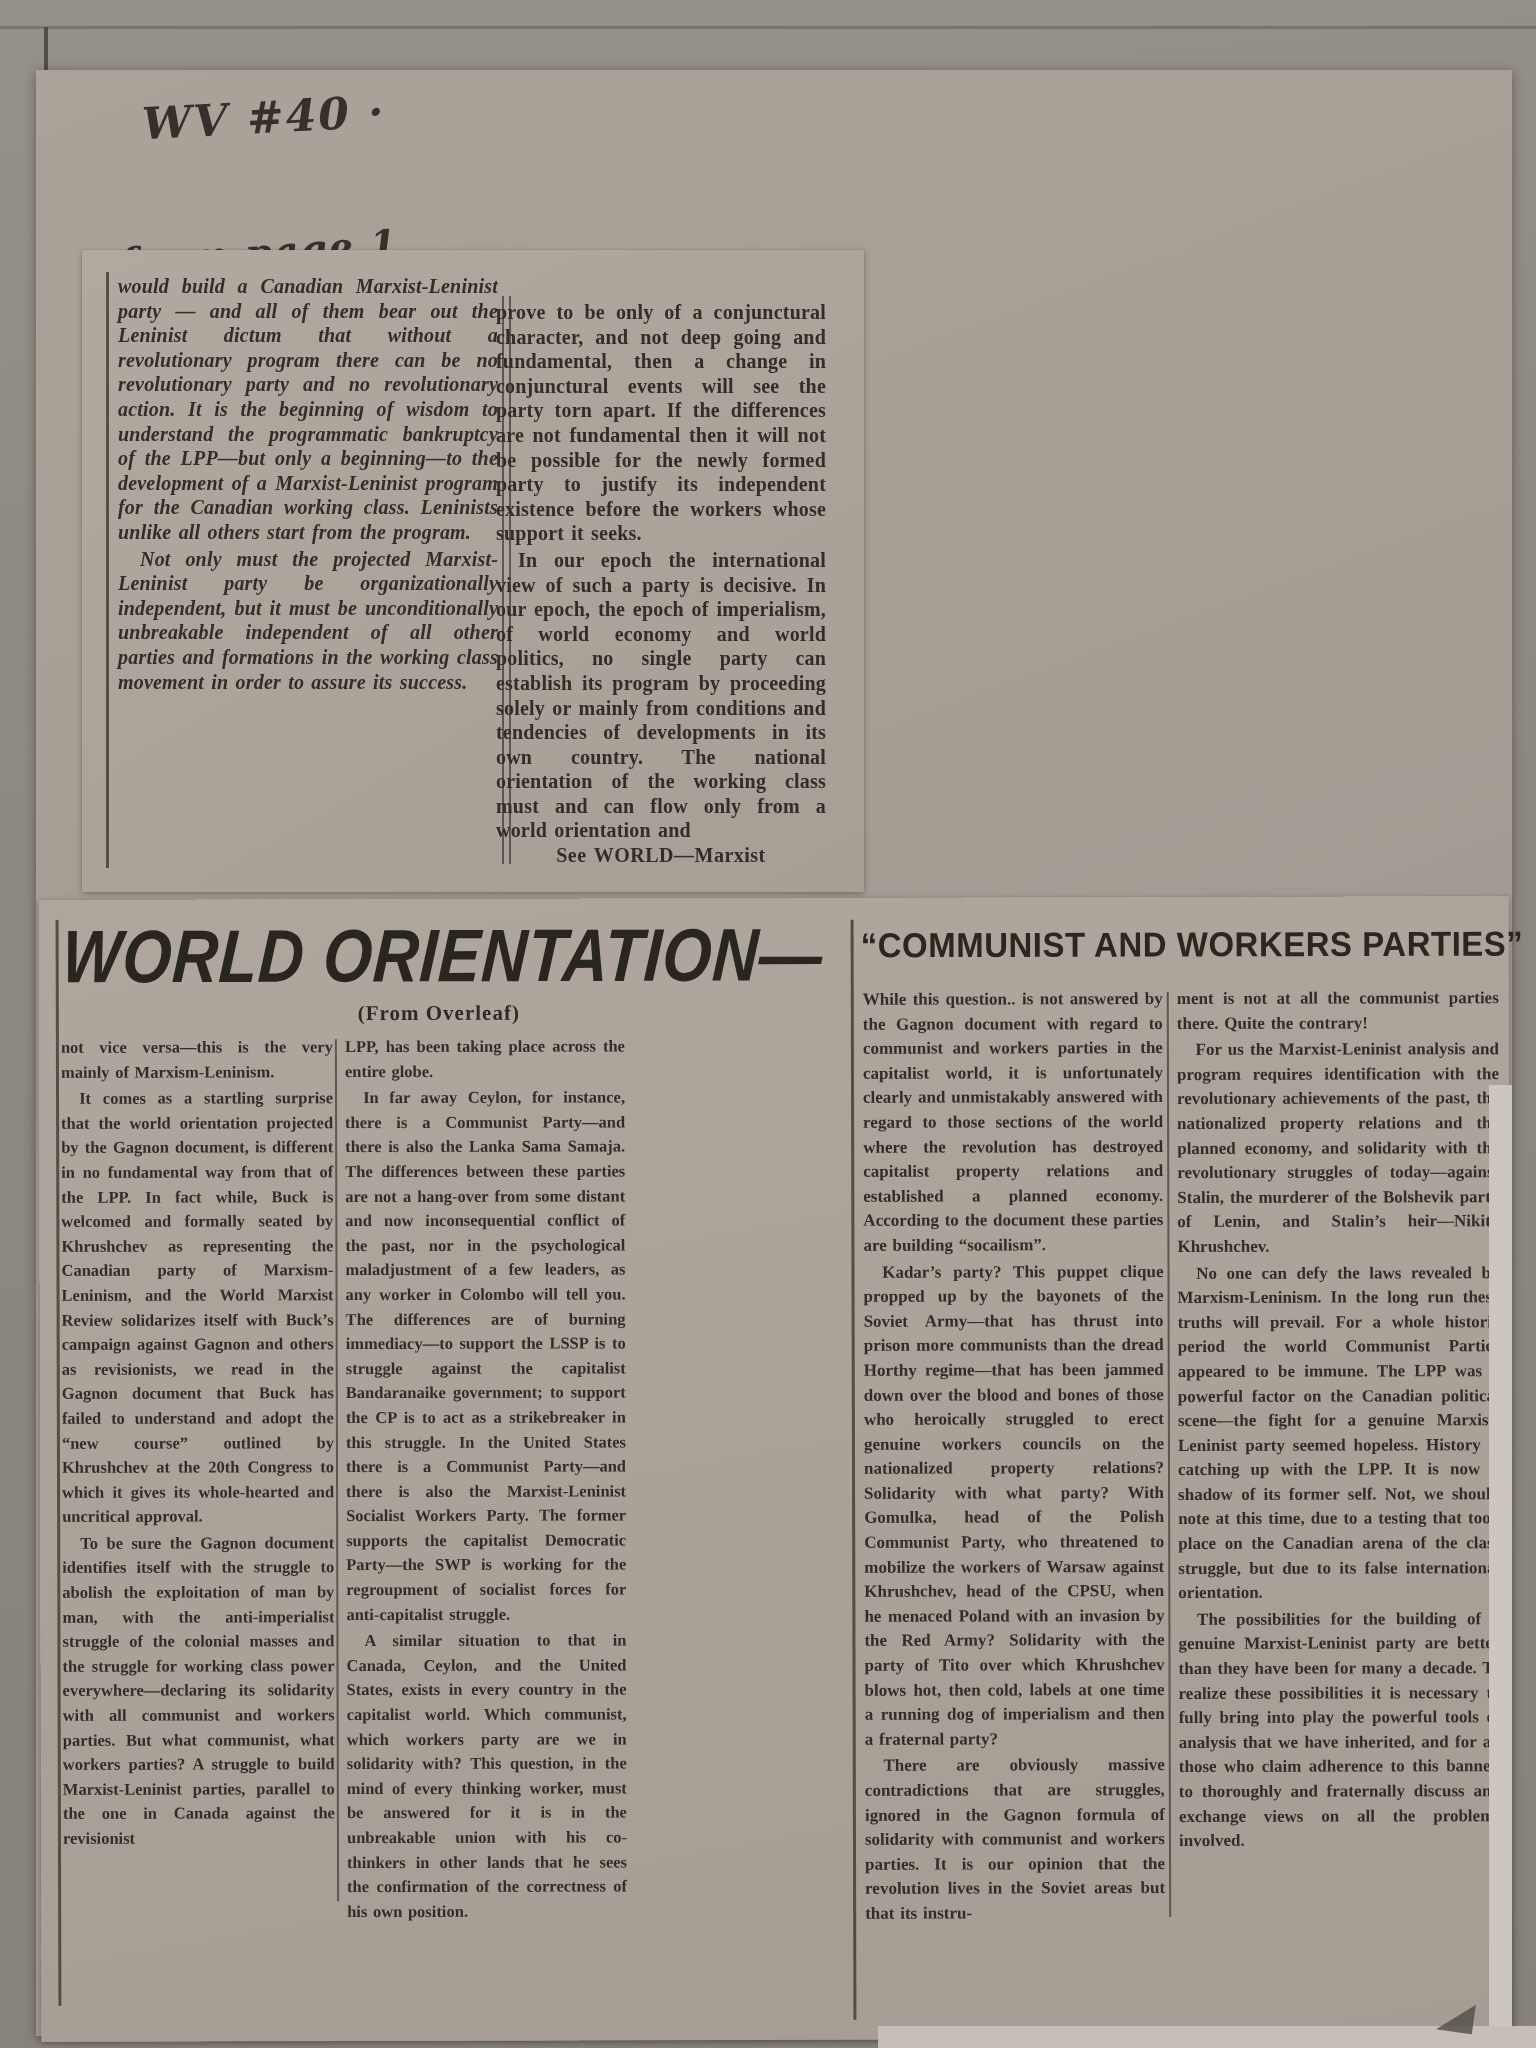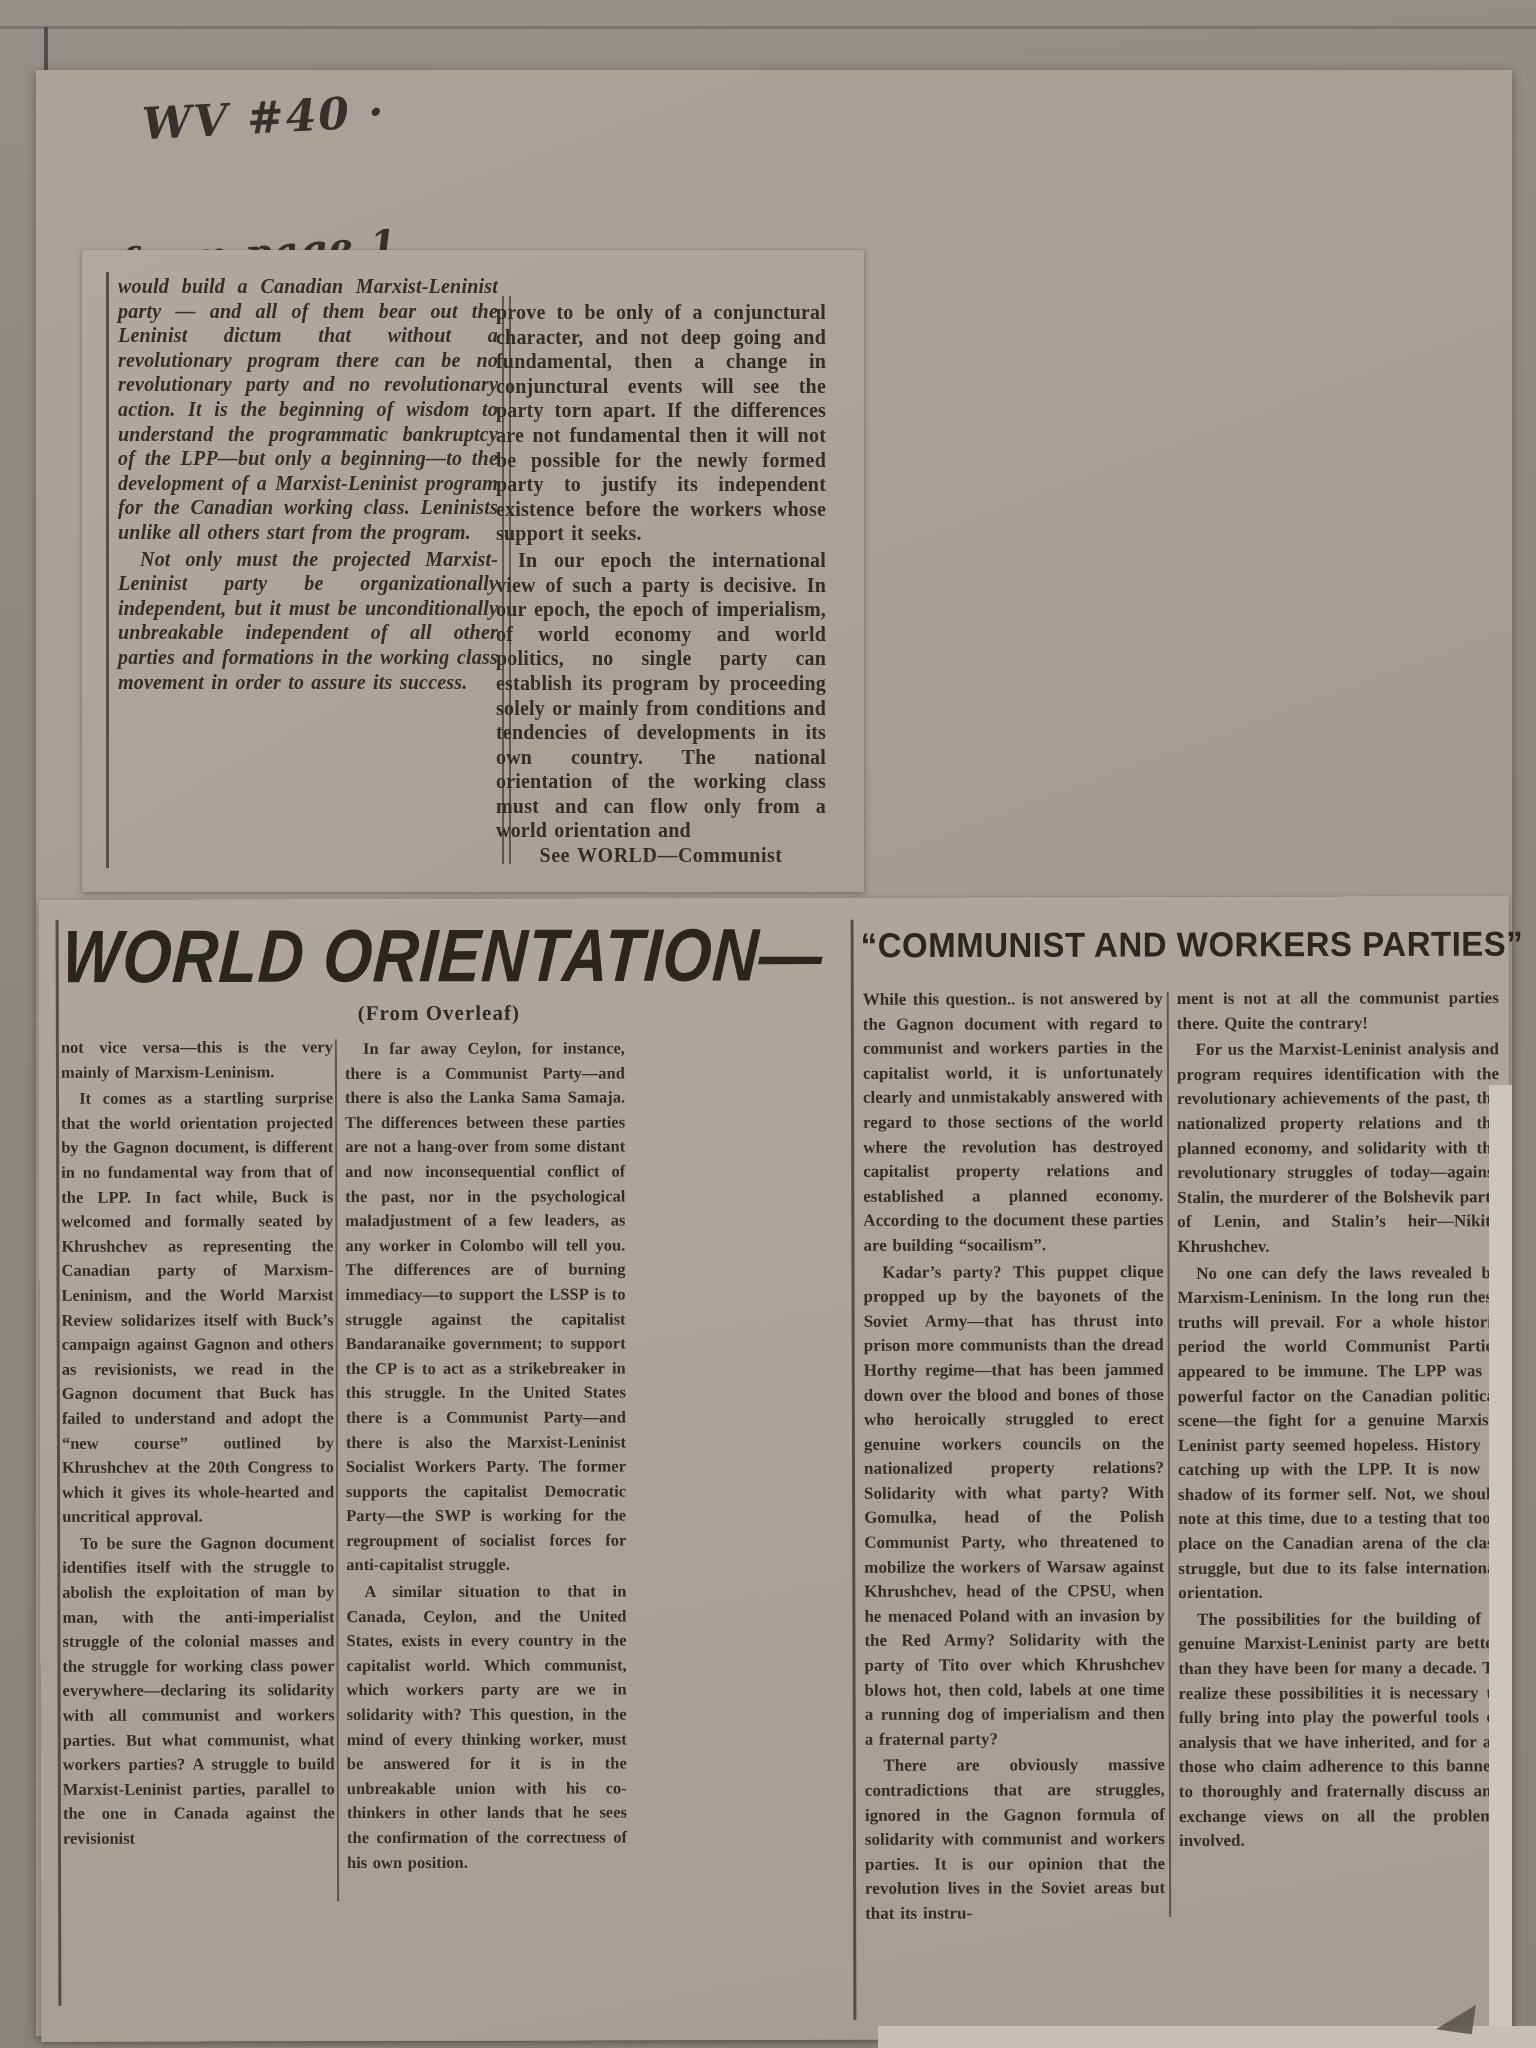--- a/index.html
+++ b/index.html
@@ -79,39 +79,40 @@
   <div class="vrule" style="left:24px;top:22px;height:596px;"></div>
   <div class="newscol tcol tcol1">
     <p>would build a Canadian Marxist-Leninist party — and all of them bear out the Leninist dictum that without a revolutionary program there can be no revolutionary party and no revolutionary action. It is the beginning of wisdom to understand the programmatic bankruptcy of the LPP—but only a beginning—to the development of a Marxist-Leninist program for the Canadian working class. Leninists unlike all others start from the program.</p>
     <p class="ind">Not only must the projected Marxist-Leninist party be organizationally independent, but it must be unconditionally unbreakable independent of all other parties and formations in the working class movement in order to assure its success.</p>
   </div>
   <div class="vrule thin" style="left:420px;top:46px;height:568px;"></div>
   <div class="vrule thin" style="left:427px;top:46px;height:568px;"></div>
   <div class="newscol tcol tcol2">
     <p>prove to be only of a conjunctural character, and not deep going and fundamental, then a change in conjunctural events will see the party torn apart. If the differences are not fundamental then it will not be possible for the newly formed party to justify its independent existence before the workers whose support it seeks.</p>
     <p class="ind">In our epoch the international view of such a party is decisive. In our epoch, the epoch of imperialism, of world economy and world politics, no single party can establish its program by proceeding solely or mainly from conditions and tendencies of developments in its own country. The national orientation of the working class must and can flow only from a world orientation and</p>
-    <p class="see-line">See WORLD—Communist</p>
+    <p class="see-line">See WORLD—Marxist</p>
   </div>
 </div>
 
 <div class="clip clip-main">
   <div class="vrule" style="left:17px;top:20px;height:1086px;"></div>
 
   <div class="headline1">WORLD ORIENTATION—</div>
   <div class="subhead">(From Overleaf)</div>
 
   <div class="newscol mcol mcol1">
     <p>not vice versa—this is the very mainly of Marxism-Leninism.</p>
     <p class="ind">It comes as a startling surprise that the world orientation projected by the Gagnon document, is different in no fundamental way from that of the LPP. In fact while, Buck is welcomed and formally seated by Khrushchev as representing the Canadian party of Marxism-Leninism, and the World Marxist Review solidarizes itself with Buck’s campaign against Gagnon and others as revisionists, we read in the Gagnon document that Buck has failed to understand and adopt the “new course” outlined by Khrushchev at the 20th Congress to which it gives its whole-hearted and uncritical approval.</p>
     <p class="ind">To be sure the Gagnon document identifies itself with the struggle to abolish the exploitation of man by man, with the anti-imperialist struggle of the colonial masses and the struggle for working class power everywhere—declaring its solidarity with all communist and workers parties.  But what communist, what workers parties?  A struggle to build Marxist-Leninist parties, parallel to the one in Canada against the revisionist</p>
   </div>
 
   <div class="vrule thin" style="left:296px;top:140px;height:862px;"></div>
 
   <div class="newscol mcol mcol2">
+    <p>LPP, has been taking place across the entire globe.</p>
     <p class="ind">In far away Ceylon, for instance, there is a Communist Party—and there is also the Lanka Sama Samaja.  The differences between these parties are not a hang-over from some distant and now inconsequential conflict of the past, nor in the psychological maladjustment of a few leaders, as any worker in Colombo will tell you.  The differences are of burning immediacy—to support the LSSP is to struggle against the capitalist Bandaranaike government; to support the CP is to act as a strikebreaker in this struggle.  In the United States there is a Communist Party—and there is also the Marxist-Leninist Socialist Workers Party.  The former supports the capitalist Democratic Party—the SWP is working for the regroupment of socialist forces for anti-capitalist struggle.</p>
     <p class="ind">A similar situation to that in Canada, Ceylon, and the United States, exists in every country in the capitalist world.  Which communist, which workers party are we in solidarity with? This question, in the mind of every thinking worker, must be answered for it is in the unbreakable union with his co-thinkers in other lands that he sees the confirmation of the correctness of his own position.</p>
   </div>
 
   <div class="vrule" style="left:812px;top:22px;height:1100px;"></div>
 
   <div class="headline2">“COMMUNIST AND WORKERS PARTIES”</div>
 
   <div class="newscol mcol mcol3">
     <p>While this question.. is not answered by the Gagnon document with regard to communist and workers parties in the capitalist world, it is unfortunately clearly and unmistakably answered with regard to those sections of the world where the revolution has destroyed capitalist property relations and established a planned economy.  According to the document these parties are building “socailism”.</p>

